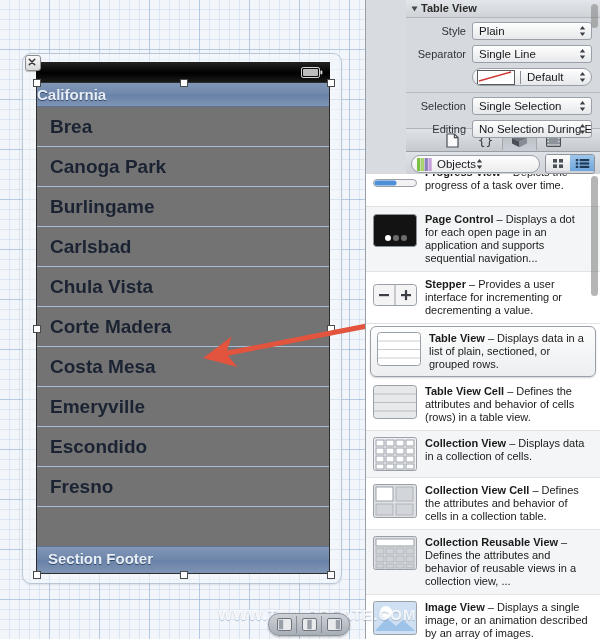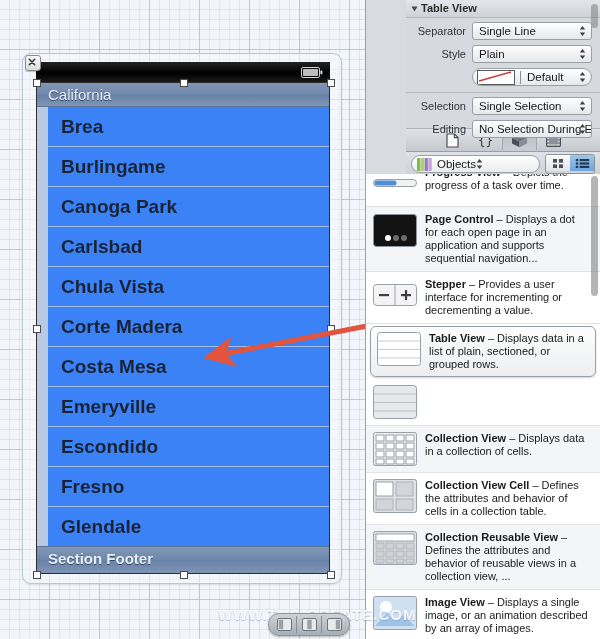--- a/index.html
+++ b/index.html
@@ -41,38 +41,38 @@
   #statusbar{
     position:absolute;left:0;top:0;width:100%;height:20px;
     background:linear-gradient(#242424,#000 55%,#1a1a1a);
   }
   #battery{position:absolute;right:7px;top:5px;width:22px;height:11px;}
   #tv-frame{
     position:absolute;left:0;top:20px;width:294px;height:492px;
     border:1px solid #2d2d2d;box-sizing:border-box;overflow:hidden;
   }
   .sec-head{
-    height:24px;line-height:24px;padding-left:11px;
-    font-size:15px;font-weight:normal;color:#e8eef6;
+    height:24px;line-height:24px;
+    font-size:15px;font-weight:bold;color:#e8eef6;
     text-shadow:0 1px 0 rgba(40,60,90,.85);
     background:linear-gradient(#8297b7 0%,#6f87ab 48%,#6881a7 52%,#7f95b5 100%);
     border-bottom:1px solid #5d7characters;
     border-bottom:1px solid #5d7496;
     box-sizing:border-box;
   }
   .sec-foot{
     position:absolute;left:0;bottom:0;width:100%;
     height:27px;line-height:24px;padding-left:11px;
     font-size:15px;font-weight:bold;color:#e8eef6;
     text-shadow:0 1px 0 rgba(40,60,90,.85);
     background:linear-gradient(#8297b7 0%,#6f87ab 48%,#6881a7 52%,#7f95b5 100%);
     border-top:1px solid #5d7496;
     box-sizing:border-box;
   }
-  #rows{position:absolute;left:0;top:24px;right:0;bottom:24px;background:#3b82f6;margin-left:11px;}
+  #rows{position:absolute;left:0;top:24px;right:0;bottom:24px;background:#737373;}
   .row{
     height:40px;line-height:40px;padding-left:13px;box-sizing:border-box;
     font-size:19px;font-weight:bold;color:#1b2333;
     border-bottom:1px solid #a8bcdb;
   }
   .row.blank{border-bottom:1px solid #a8bcdb;}
   
   .handle{
     position:absolute;width:6px;height:6px;background:#fff;
     border:1px solid #4a4a4a;z-index:9;
@@ -204,30 +204,29 @@
         <rect x="0.5" y="0.5" width="18" height="10" rx="1.6" fill="none" stroke="#d6d6d6" stroke-width="1"></rect>
         <rect x="2" y="2" width="15" height="7" rx="0.8" fill="#bdbdbd"></rect>
         <rect x="19.4" y="3.6" width="2" height="3.8" rx="0.8" fill="#d6d6d6"></rect>
       </svg>
     </div>
 
     <div id="tv-frame">
       <div class="sec-head">California</div>
       <div id="rows">
           <div class="row">Brea</div>
+          <div class="row">Canoga Park</div>
           <div class="row">Burlingame</div>
-          <div class="row">Canoga Park</div>
           <div class="row">Carlsbad</div>
           <div class="row">Chula Vista</div>
           <div class="row">Corte Madera</div>
           <div class="row">Costa Mesa</div>
           <div class="row">Emeryville</div>
           <div class="row">Escondido</div>
           <div class="row">Fresno</div>
-          <div class="row">Glendale</div>
           <div class="row blank"></div>
         </div>
       <div class="sec-foot">Section Footer</div>
     </div>
   </div>
 
   <div class="handle" style="left:33px;top:79px;"></div>
   <div class="handle" style="left:180px;top:79px;"></div>
   <div class="handle" style="left:327px;top:79px;"></div>
   <div class="handle" style="left:33px;top:325px;"></div>
@@ -272,32 +271,32 @@
 <div id="right">
 
   <div id="inspector">
     <div id="insp-head">
       <span class="disclosure"></span>
       <span>Table View</span>
     </div>
     <div id="insp-scroll"></div>
     <div id="insp-fields">
         <div class="irow">
-          <div class="ilabel">Separator</div>
+          <div class="ilabel">Style</div>
           <div class="popup">
-            <span>Single Line</span>
+            <span>Plain</span>
             <svg class="arrows" width="7" height="12" viewBox="0 0 7 12">
               <path d="M3.5 1 L6.2 4.5 L0.8 4.5 Z M3.5 11 L6.2 7.5 L0.8 7.5 Z" fill="#3c4046"></path>
             </svg>
           </div>
         </div>
         <div class="irow">
-          <div class="ilabel">Style</div>
+          <div class="ilabel">Separator</div>
           <div class="popup">
-            <span>Plain</span>
+            <span>Single Line</span>
             <svg class="arrows" width="7" height="12" viewBox="0 0 7 12">
               <path d="M3.5 1 L6.2 4.5 L0.8 4.5 Z M3.5 11 L6.2 7.5 L0.8 7.5 Z" fill="#3c4046"></path>
             </svg>
           </div>
         </div>
         <div class="irow">
           <div class="ilabel"></div>
           <div class="popup" style="padding-left: 0px; border-radius: 9px;">
             <div class="colorwell"><svg width="34" height="11" viewBox="0 0 34 11">
                 <line x1="1" y1="10" x2="33" y2="1" stroke="#cc3a33" stroke-width="1.6"></line>
@@ -445,20 +444,21 @@
       </div>
       <div class="lib-item">
         <div class="lib-icon">
           <svg width="44" height="34" viewBox="0 0 44 34">
             <rect x="0.5" y="0.5" width="43" height="33" rx="3" fill="#e6e8ea" stroke="#9aa0a7"></rect>
             <line x1="1" y1="9" x2="43" y2="9" stroke="#b9bec4"></line>
             <line x1="1" y1="17.5" x2="43" y2="17.5" stroke="#b9bec4"></line>
             <line x1="1" y1="26" x2="43" y2="26" stroke="#b9bec4"></line>
           </svg>
         </div>
+        <div class="lib-text"><b>Table View Cell</b><span> – Defines the attributes and behavior of cells (rows) in a table view.</span></div>
       </div>
       <div class="lib-item alt">
         <div class="lib-icon">
           <svg width="44" height="34" viewBox="0 0 44 34">
             <rect x="0.5" y="0.5" width="43" height="33" rx="2" fill="#f0f1f3" stroke="#9aa0a7"></rect>
             <g fill="#ffffff" stroke="#9aa0a7">
               <rect x="3" y="3" width="8" height="6"></rect>
               <rect x="13" y="3" width="8" height="6"></rect>
               <rect x="23" y="3" width="8" height="6"></rect>
               <rect x="33" y="3" width="8" height="6"></rect>

